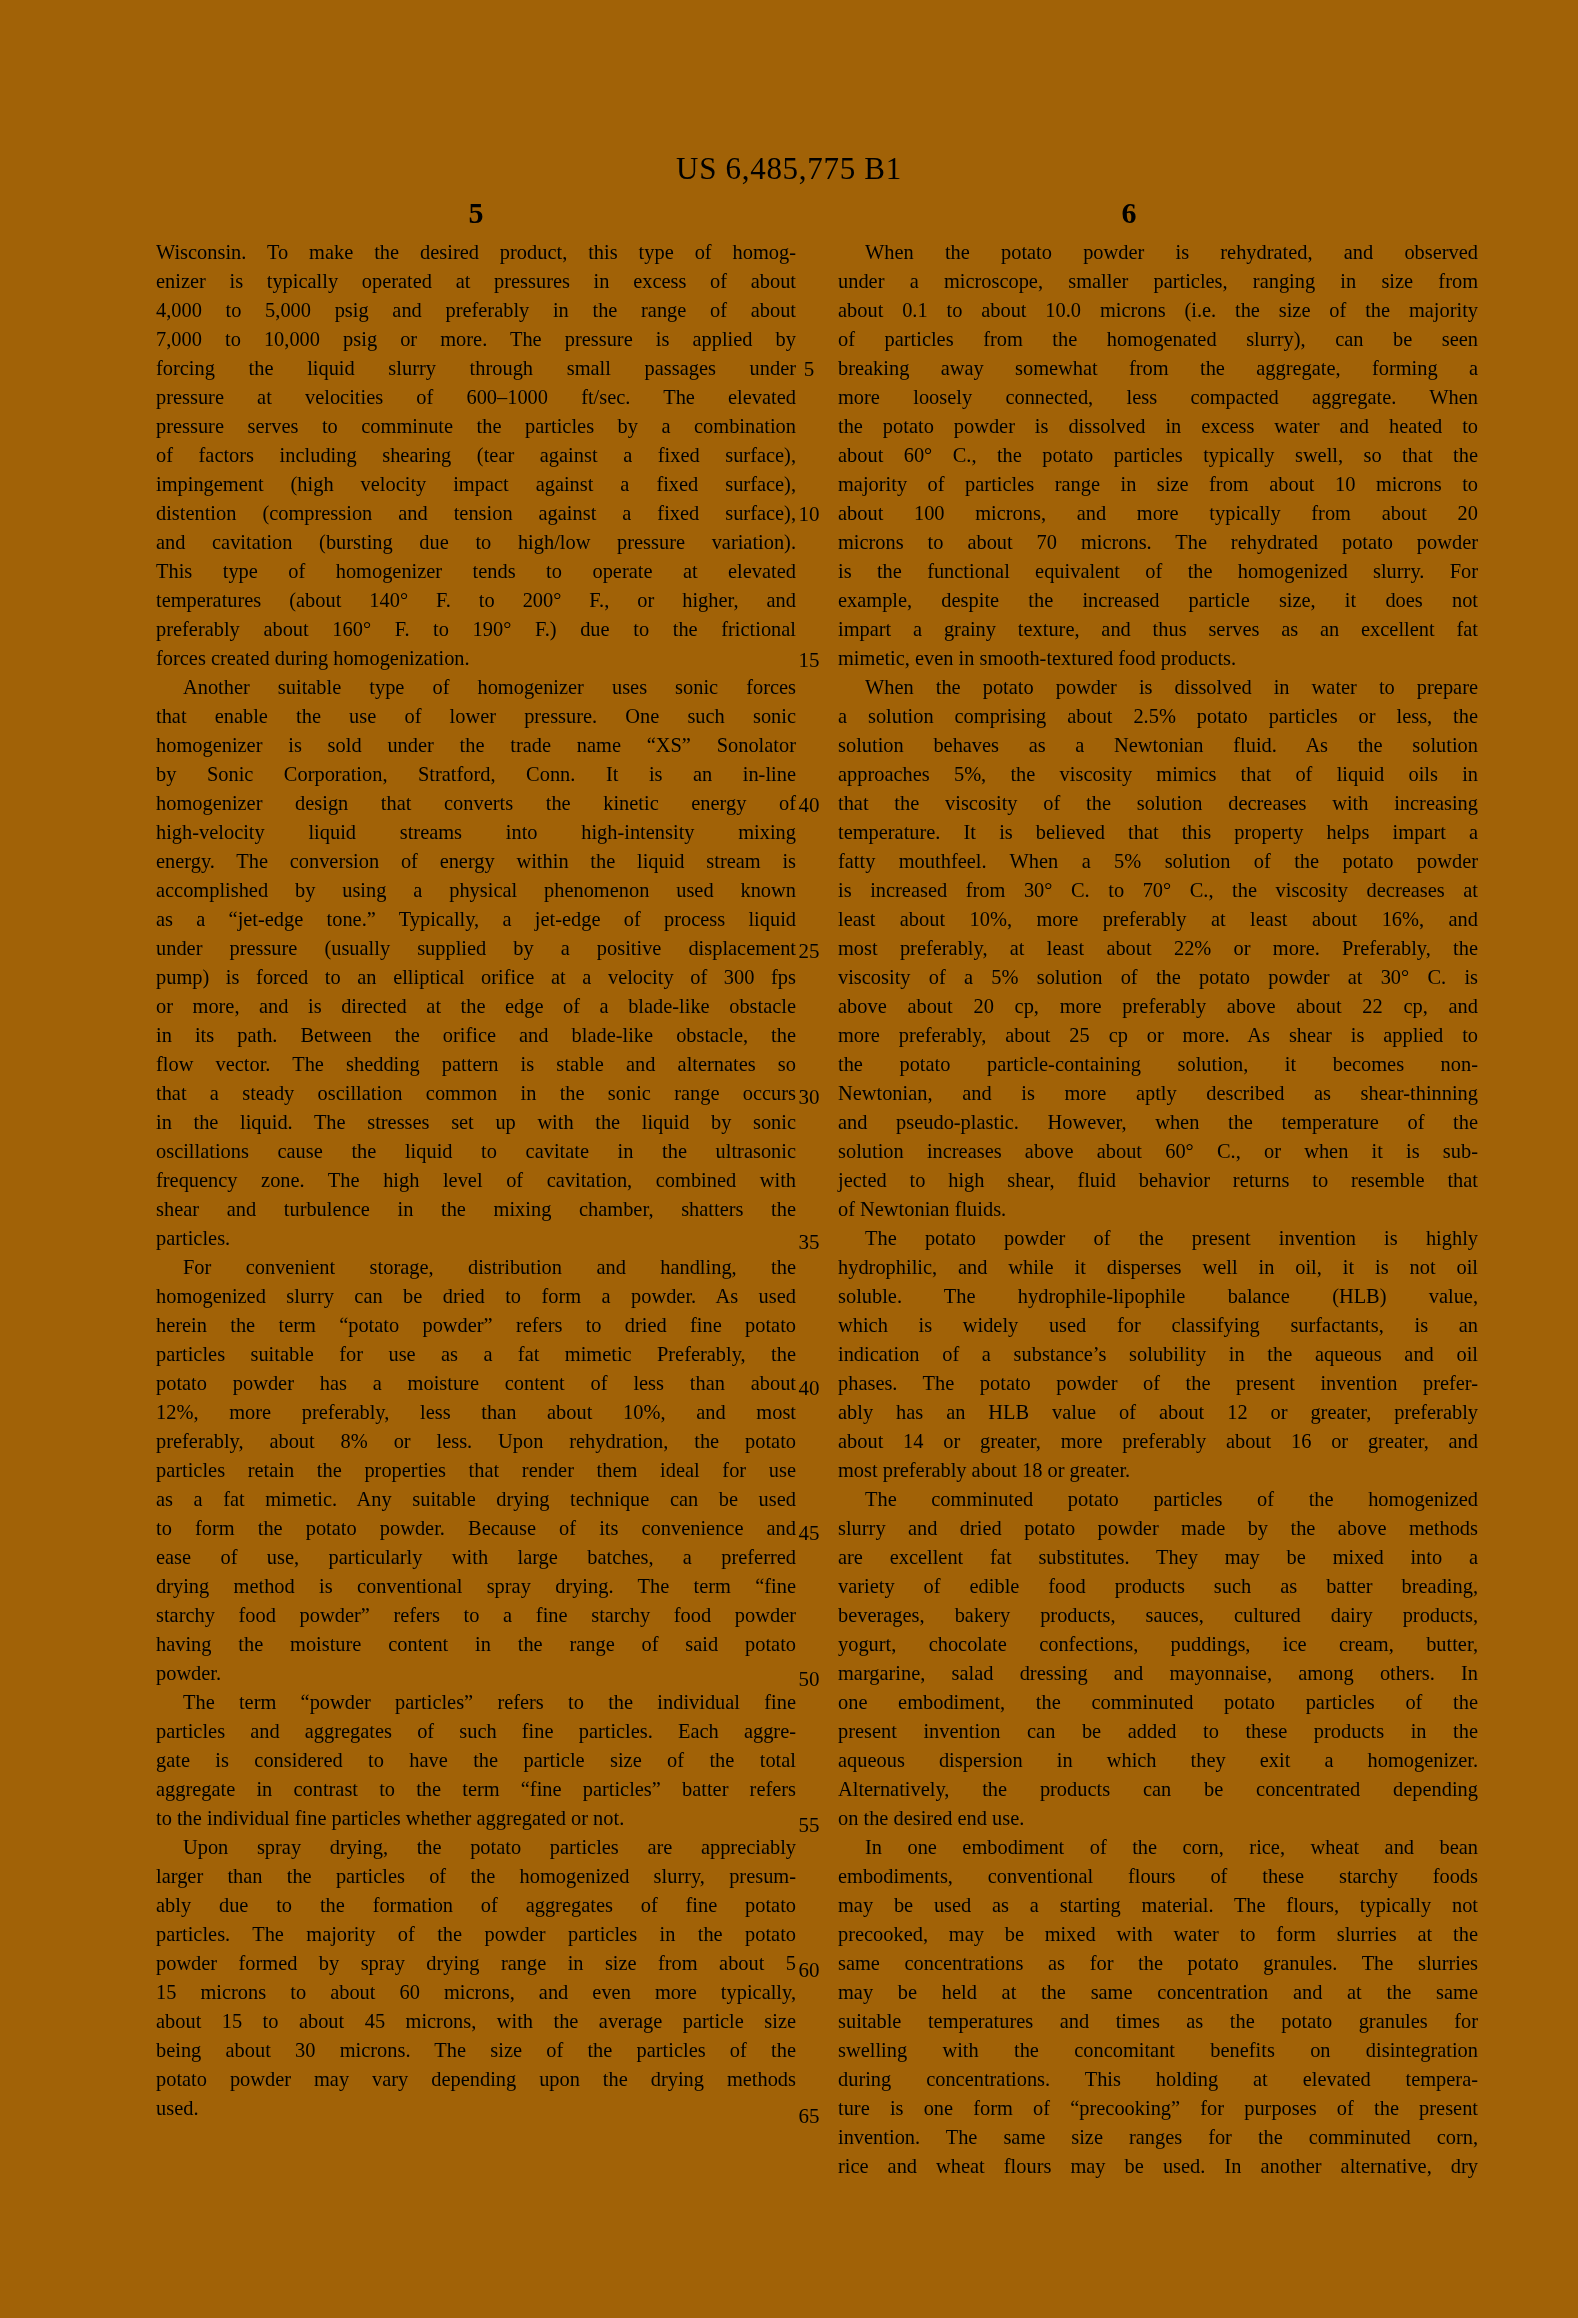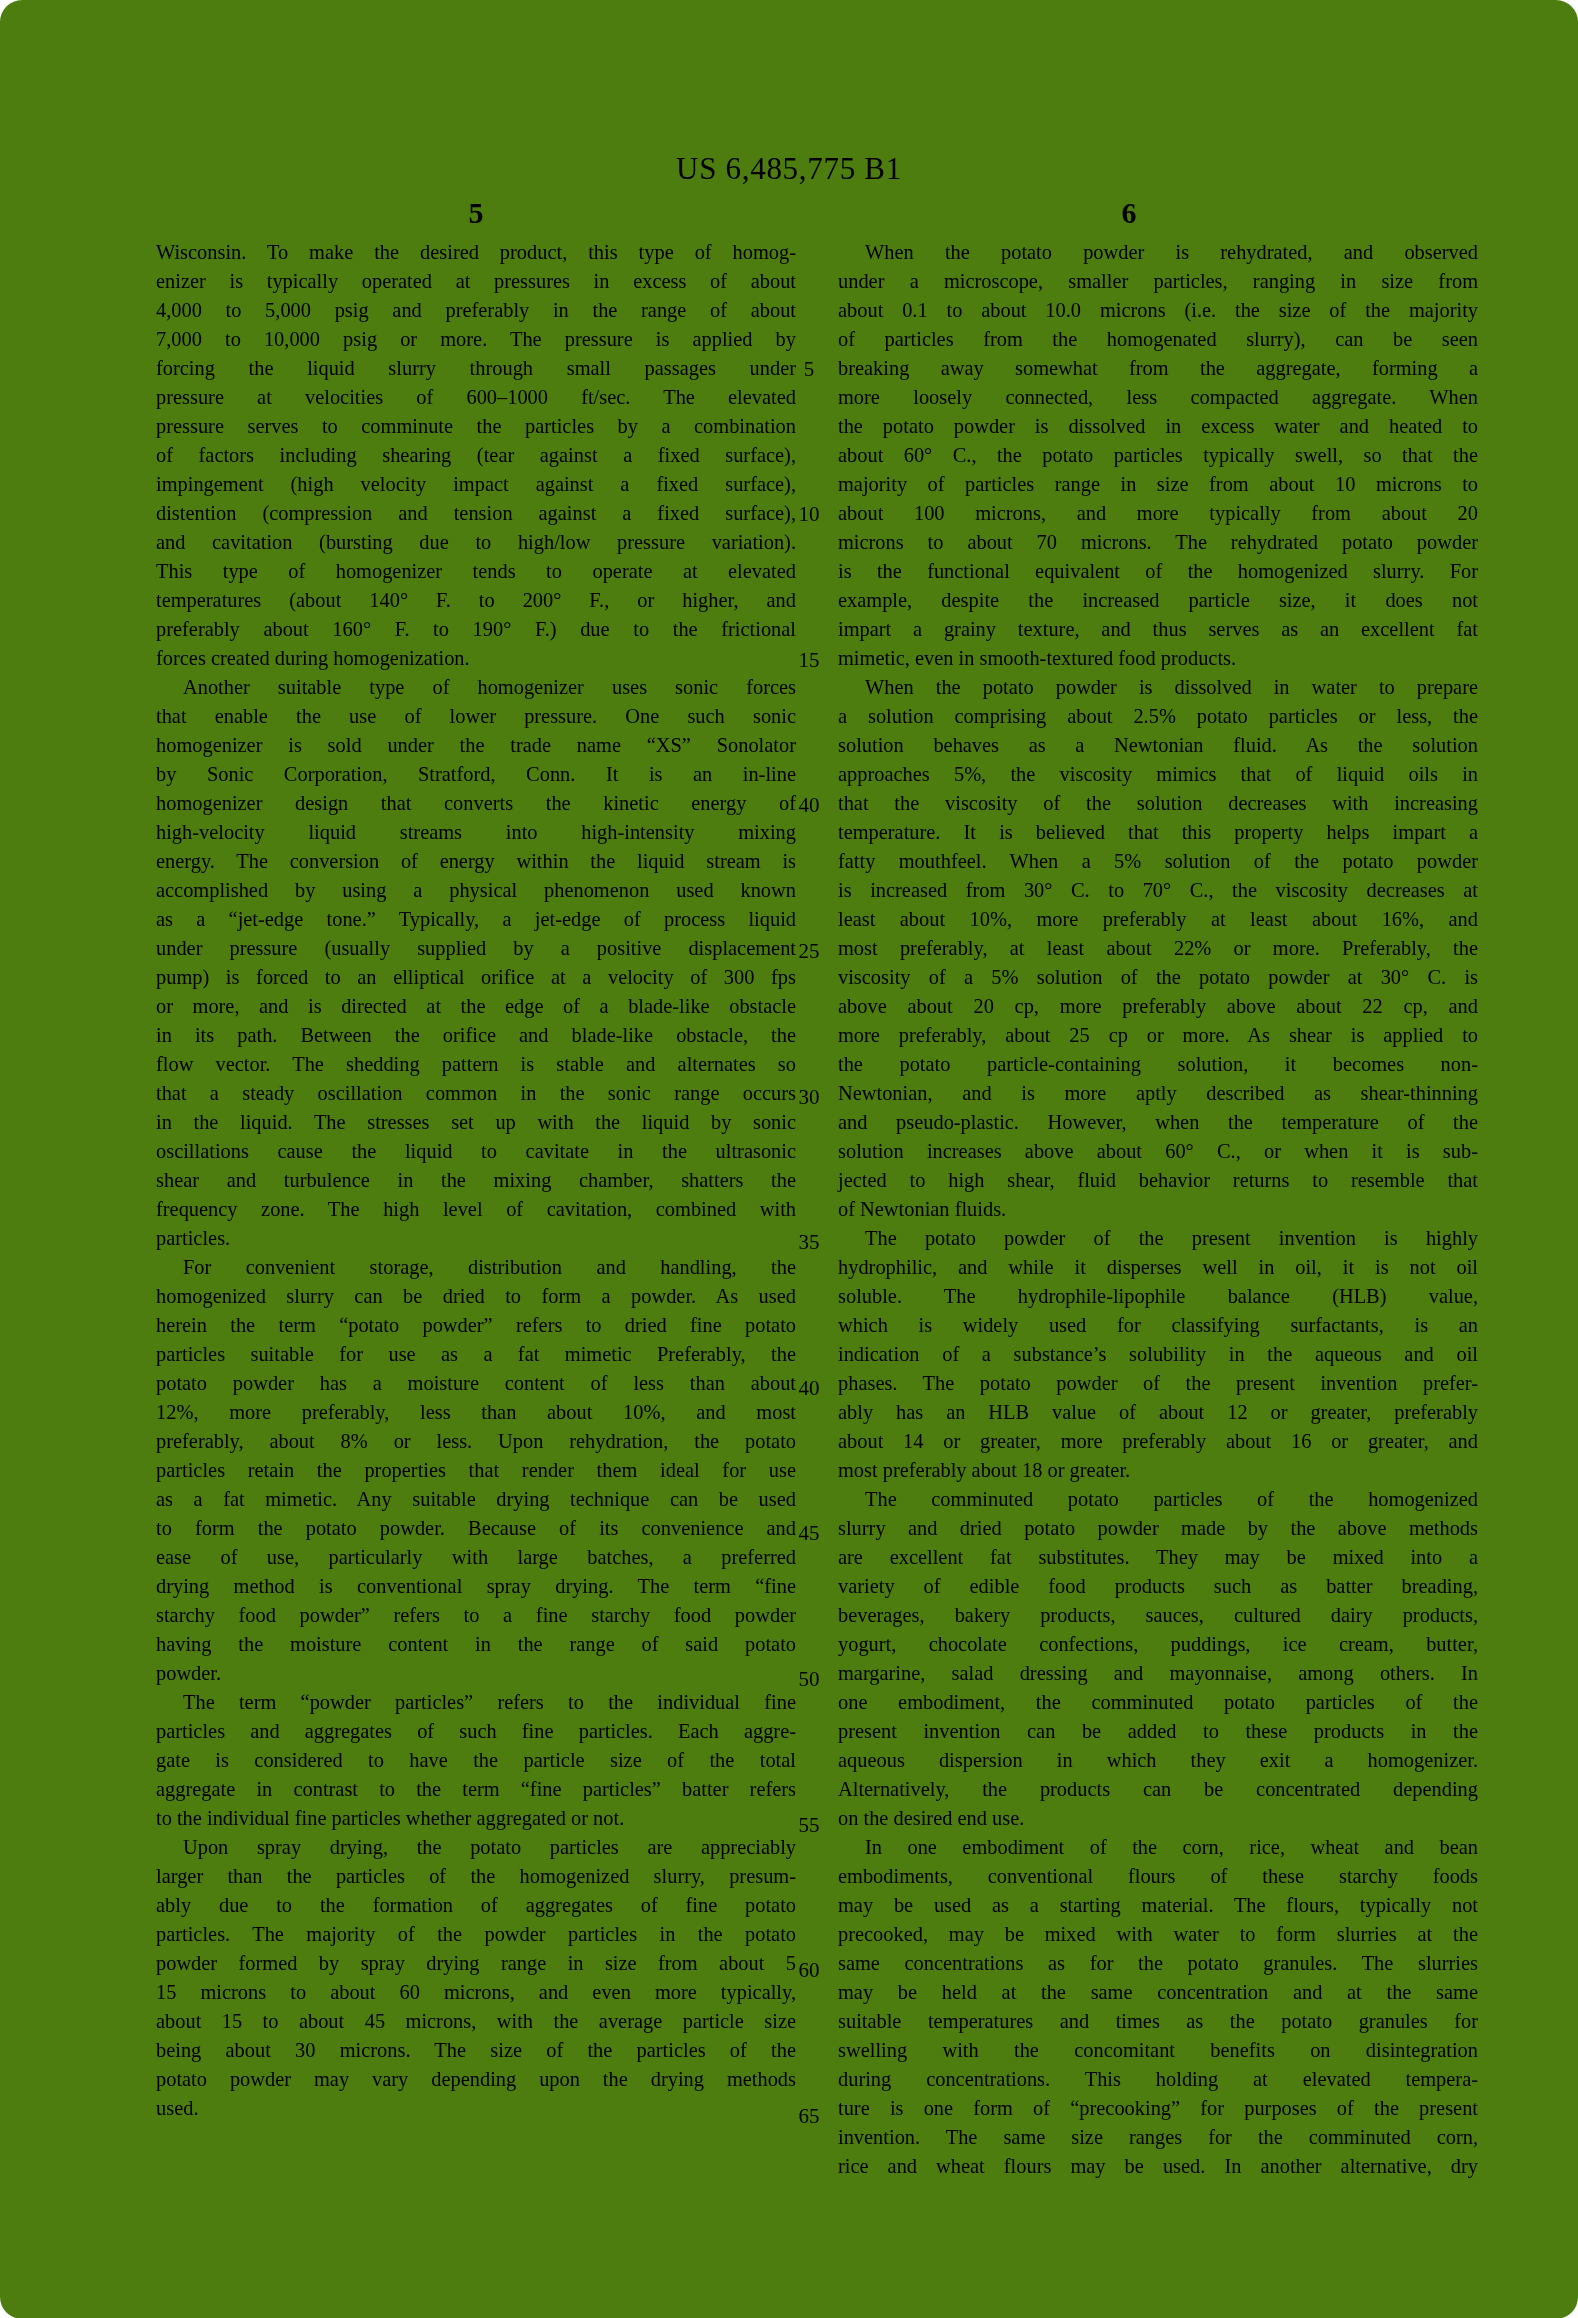--- a/index.html
+++ b/index.html
@@ -1,23 +1,22 @@
 <!DOCTYPE html>
 <html style="font-size:11px"><head>
 <meta charset="utf-8">
 <style>
   html, body { margin: 0; padding: 0; background: #ffffff; }
   .page {
     position: relative;
     width: 1578px;
     height: 2319px;
-    background: #4d7c0f;
+    background: #a16207;
     color: #000000;
     font-family: "Liberation Serif", "DejaVu Serif", serif;
-    border-radius: 22px;
   }
   .header {
     position: absolute;
     top: 151px;
     left: 0;
     width: 1578px;
     text-align: center;
     font-size: 31px;
     letter-spacing: 0.7px;
   }
@@ -106,22 +105,22 @@
       <div class="line">accomplished by using a physical phenomenon used known</div>
       <div class="line">as a “jet-edge tone.” Typically, a jet-edge of process liquid</div>
       <div class="line">under pressure (usually supplied by a positive displacement</div>
       <div class="line">pump) is forced to an elliptical orifice at a velocity of 300 fps</div>
       <div class="line">or more, and is directed at the edge of a blade-like obstacle</div>
       <div class="line">in its path. Between the orifice and blade-like obstacle, the</div>
       <div class="line">flow vector. The shedding pattern is stable and alternates so</div>
       <div class="line">that a steady oscillation common in the sonic range occurs</div>
       <div class="line">in the liquid. The stresses set up with the liquid by sonic</div>
       <div class="line">oscillations cause the liquid to cavitate in the ultrasonic</div>
+      <div class="line">frequency zone. The high level of cavitation, combined with</div>
       <div class="line">shear and turbulence in the mixing chamber, shatters the</div>
-      <div class="line">frequency zone. The high level of cavitation, combined with</div>
       <div class="line e">particles.</div>
       <div class="line p">For convenient storage, distribution and handling, the</div>
       <div class="line">homogenized slurry can be dried to form a powder. As used</div>
       <div class="line">herein the term “potato powder” refers to dried fine potato</div>
       <div class="line">particles suitable for use as a fat mimetic Preferably, the</div>
       <div class="line">potato powder has a moisture content of less than about</div>
       <div class="line">12%, more preferably, less than about 10%, and most</div>
       <div class="line">preferably, about 8% or less. Upon rehydration, the potato</div>
       <div class="line">particles retain the properties that render them ideal for use</div>
       <div class="line">as a fat mimetic. Any suitable drying technique can be used</div>

